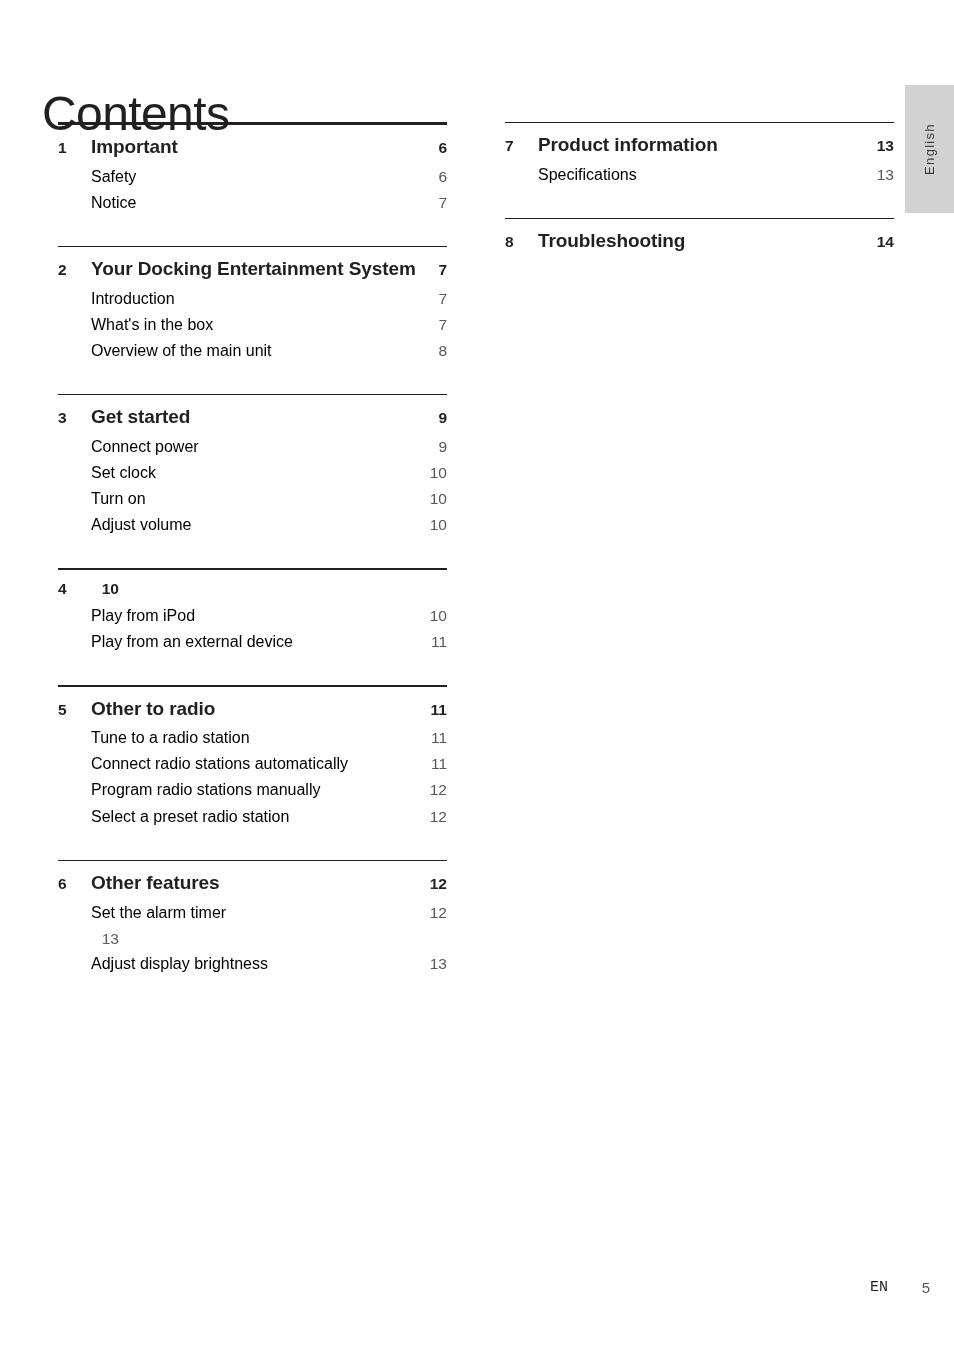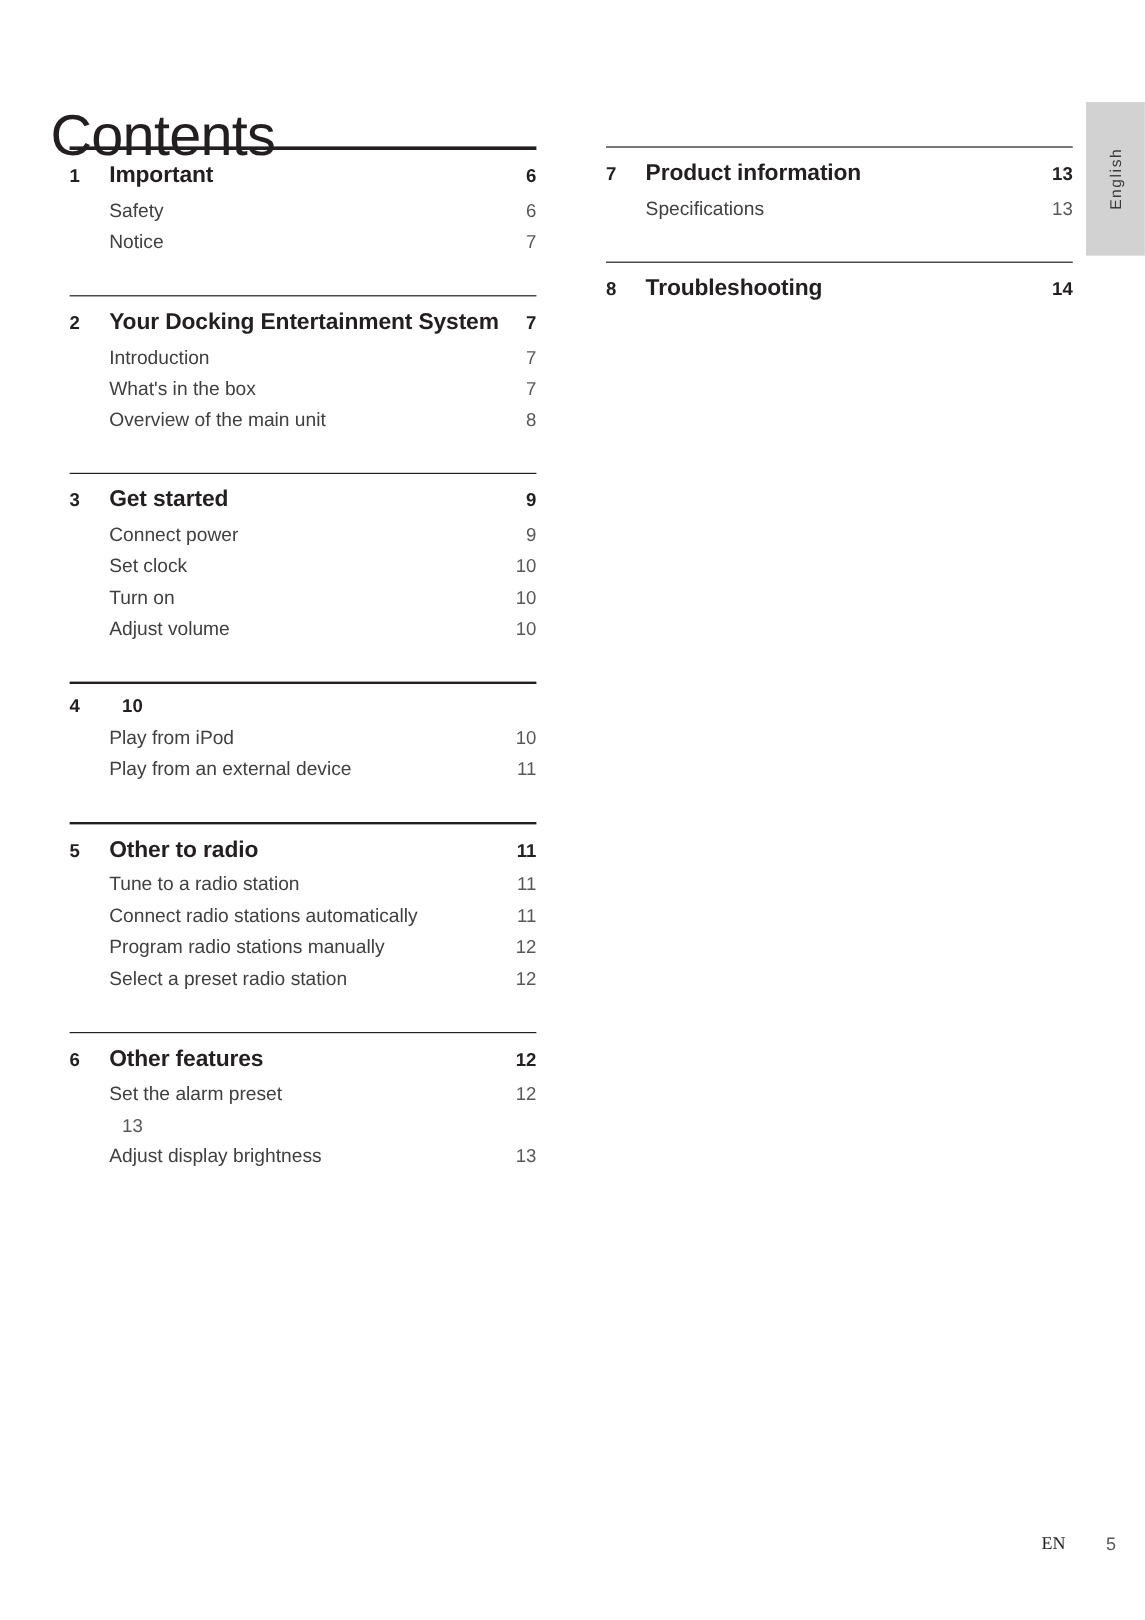--- a/index.html
+++ b/index.html
@@ -111,21 +111,21 @@
 
   .row.head { margin-bottom: 3px; line-height: 1.45; }
 
   .row.sub { line-height: 1.63; }
 
   .row.sub .num { width: 33px; flex: 0 0 33px; }
 
   .row.sub .title {
     font-size: 16px;
     font-weight: 400;
-    color: #404040;
+    color: #000000;
     letter-spacing: 0px;
   }
 
   .row.sub .page {
     font-size: 15.5px;
     font-weight: 400;
     color: #58585b;
   }
 
   
@@ -135,21 +135,21 @@
     top: 1279px;
     width: 954px;
     height: 22px;
   }
   .footer .lang-code {
     position: absolute;
     right: 66px;
     top: 0;
     font-size: 15px;
     color: #231f20;
-    font-family: Liberation Serif, serif;
+    font-family: Liberation Mono, monospace;
   }
   .footer .page-no {
     position: absolute;
     right: 24px;
     top: 0;
     font-size: 15px;
     color: #58585b;
     font-family: "Liberation Sans", sans-serif;
   }
 </style>
@@ -279,21 +279,21 @@
     </div>
     <div class="toc-section">
       <div class="rule"></div>
       <div class="row head">
         <span class="num">6</span>
         <span class="title">Other features</span>
         <span class="page">12</span>
       </div>
       <div class="row sub">
         <span class="num"></span>
-        <span class="title">Set the alarm preset</span>
+        <span class="title">Set the alarm timer</span>
         <span class="page">12</span>
       </div>
       <div class="row sub">
         <span class="num"></span>
         <span class="page">13</span>
       </div>
       <div class="row sub">
         <span class="num"></span>
         <span class="title">Adjust display brightness</span>
         <span class="page">13</span>

